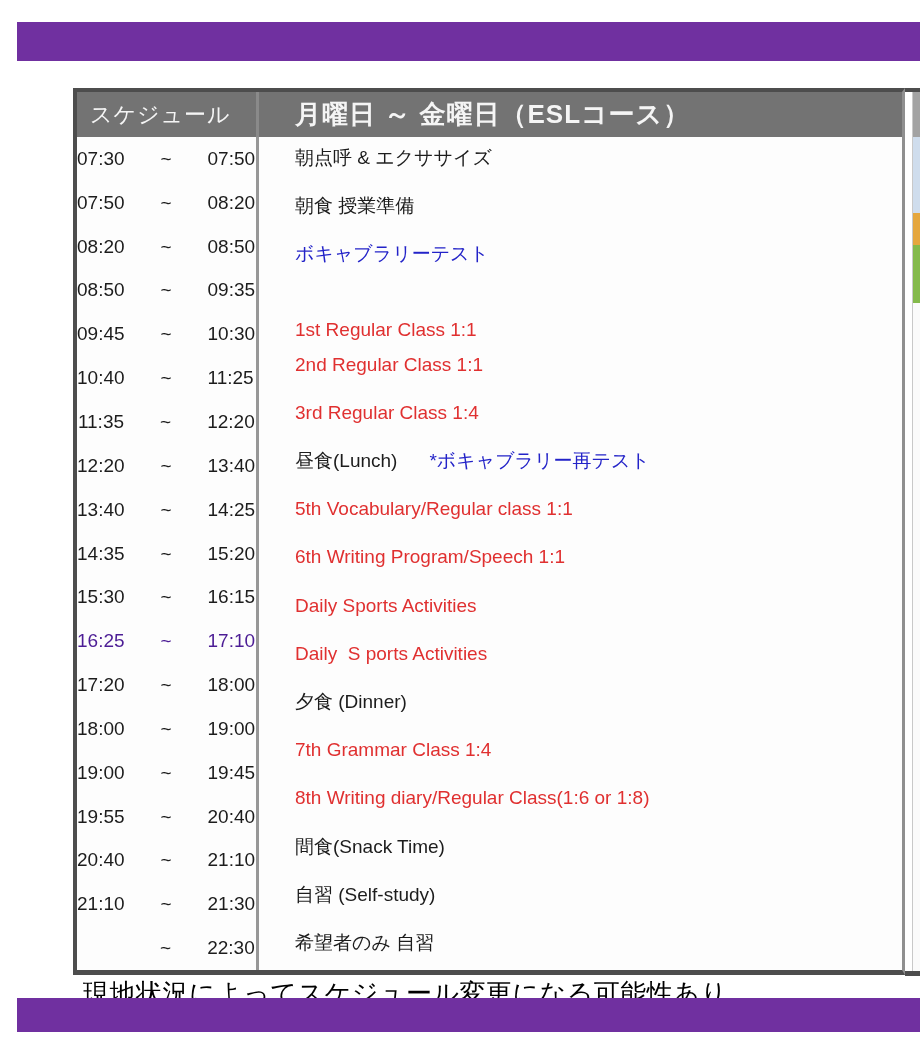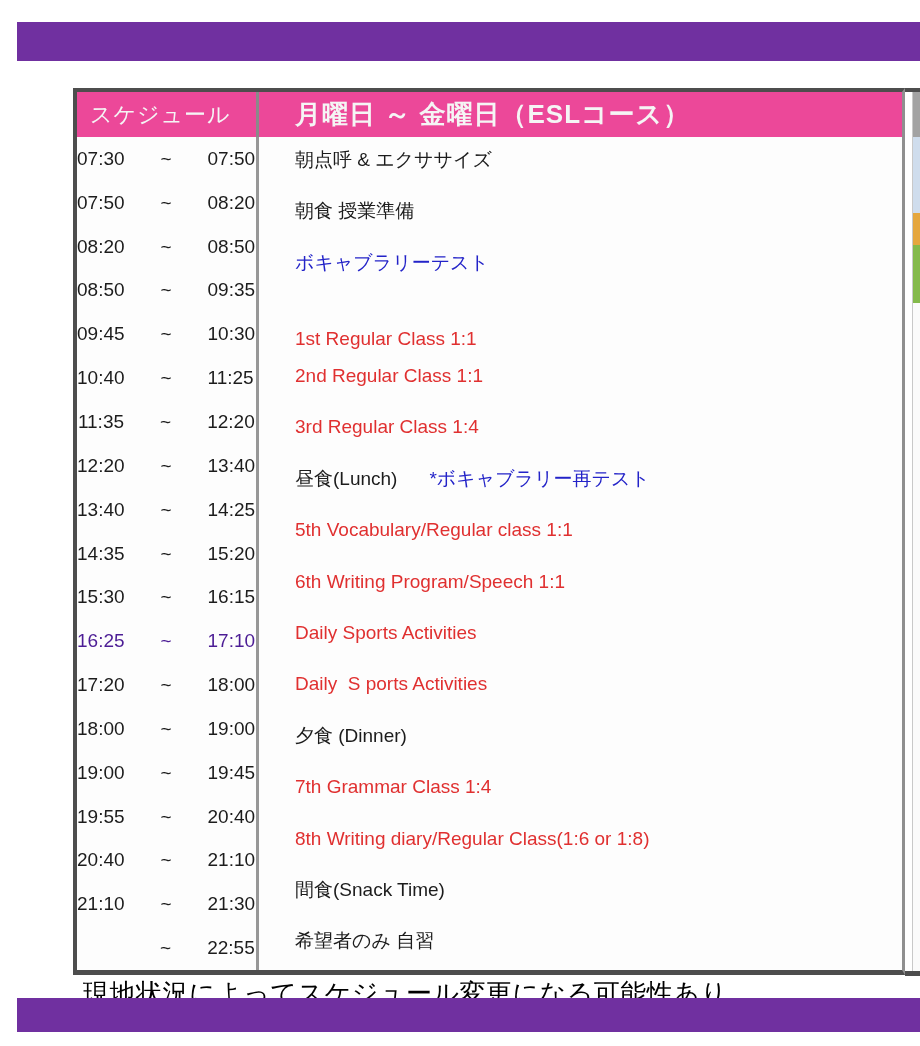--- a/index.html
+++ b/index.html
@@ -138,21 +138,21 @@
   .border-ext.bottom-ext { top: 971px; height: 5px; }
 </style>
 </head>
 <body>
 
 <div id="stage">
 
   <div class="accent-bar top" style="background: rgb(112, 48, 160);"></div>
 
   <div id="table-wrap">
-    <div class="thead" style="background: #ec4899; color: rgb(245, 245, 245);">
+    <div class="thead" style="background: #737373; color: rgb(245, 245, 245);">
       <div class="th th1">スケジュール</div>
       <div class="th th2">月曜日 ～ 金曜日（ESLコース）</div>
     </div>
     <div class="tbody">
       <div class="col-times">
           <div class="time-cell" style="color: rgb(28, 28, 28);">
             <span class="time-start">07:30</span>
             <span class="time-tilde">~</span>
             <span class="time-end">07:50</span>
           </div>
@@ -237,21 +237,21 @@
             <span class="time-end">21:10</span>
           </div>
           <div class="time-cell" style="color: rgb(28, 28, 28);">
             <span class="time-start">21:10</span>
             <span class="time-tilde">~</span>
             <span class="time-end">21:30</span>
           </div>
           <div class="time-cell" style="color: rgb(28, 28, 28);">
             <span class="time-start"></span>
             <span class="time-tilde">~</span>
-            <span class="time-end">22:55</span>
+            <span class="time-end">22:30</span>
           </div>
         </div>
       <div class="col-acts">
           <div class="activity-cell">
             <span class="seg" style="color: rgb(28, 28, 28);">朝点呼 &amp; エクササイズ</span>
           </div>
           <div class="activity-cell">
             <span class="seg" style="color: rgb(28, 28, 28);">朝食 授業準備</span>
           </div>
           <div class="activity-cell">
@@ -286,20 +286,23 @@
             <span class="seg" style="color: rgb(28, 28, 28);">夕食 (Dinner)</span>
           </div>
           <div class="activity-cell">
             <span class="seg" style="color: rgb(224, 48, 48);">7th Grammar Class 1:4</span>
           </div>
           <div class="activity-cell">
             <span class="seg" style="color: rgb(224, 48, 48);">8th Writing diary/Regular Class(1:6 or 1:8)</span>
           </div>
           <div class="activity-cell">
             <span class="seg" style="color: rgb(28, 28, 28);">間食(Snack Time)</span>
+          </div>
+          <div class="activity-cell">
+            <span class="seg" style="color: rgb(28, 28, 28);">自習 (Self-study)</span>
           </div>
           <div class="activity-cell">
             <span class="seg" style="color: rgb(28, 28, 28);">希望者のみ 自習</span>
           </div>
         </div>
     </div>
   </div>
 
   <div class="border-ext top-ext"></div>
   <div class="border-ext bottom-ext"></div>

